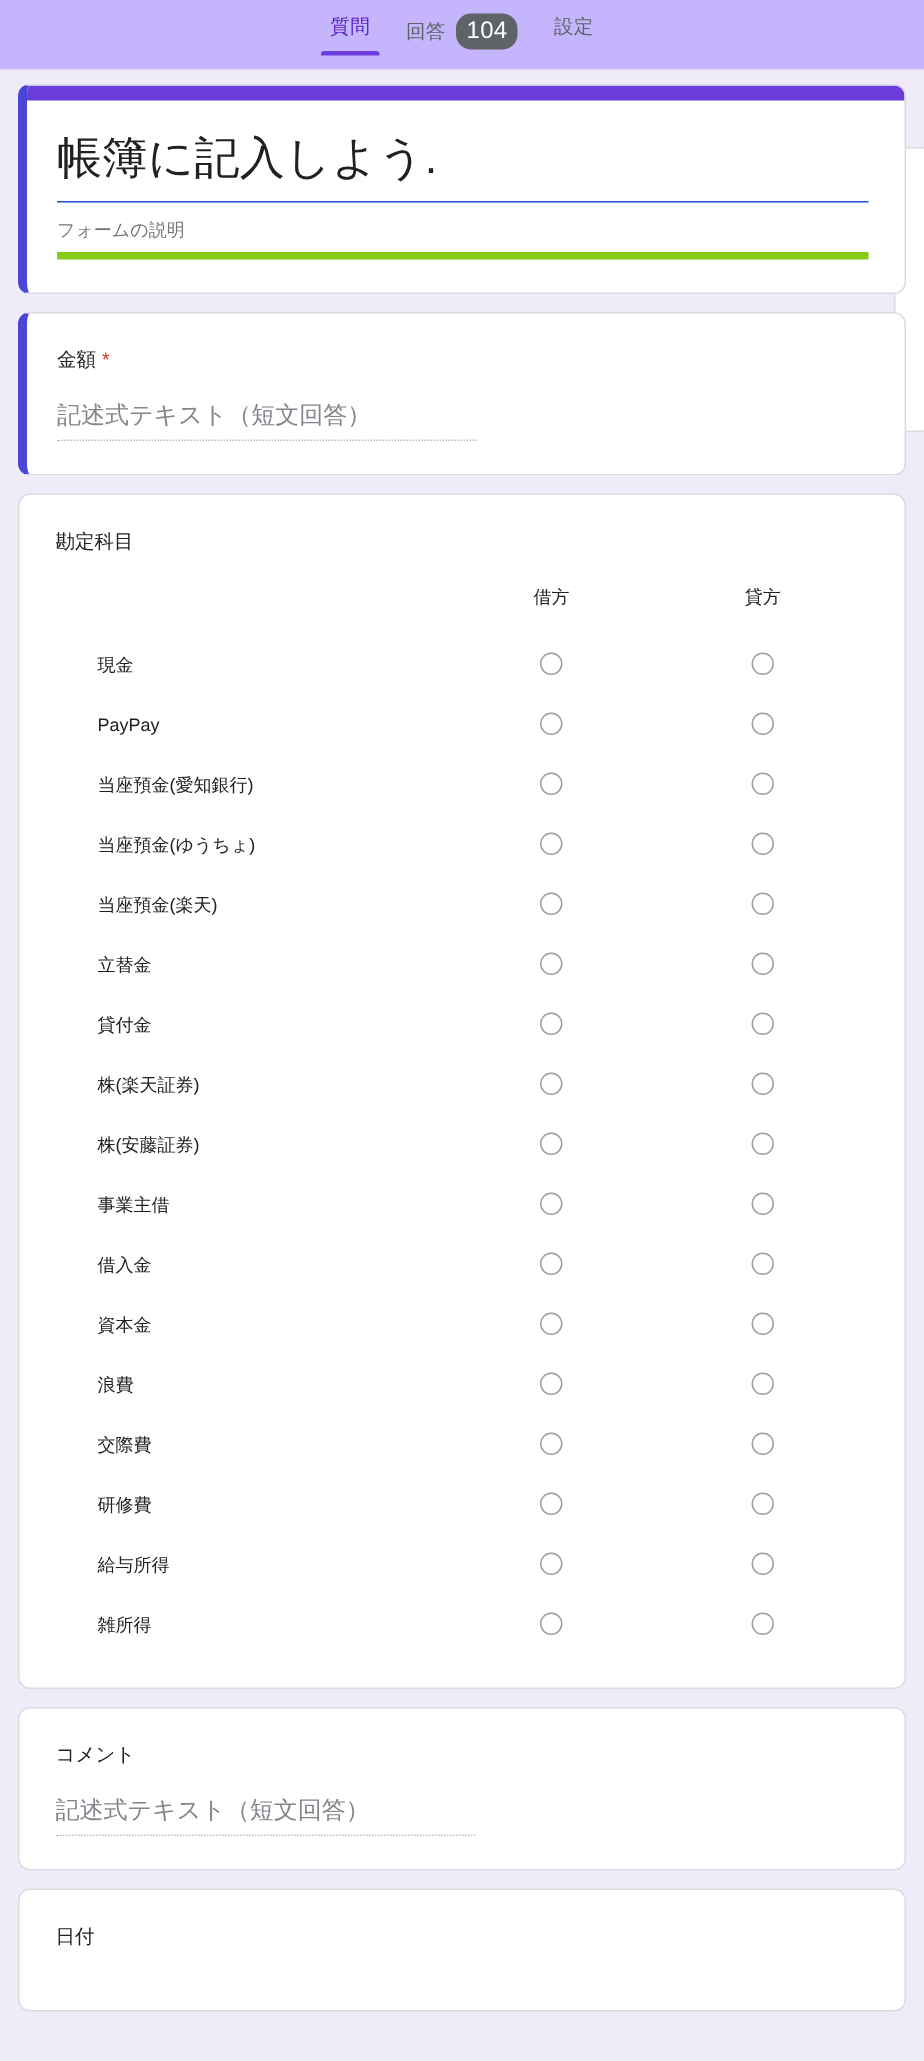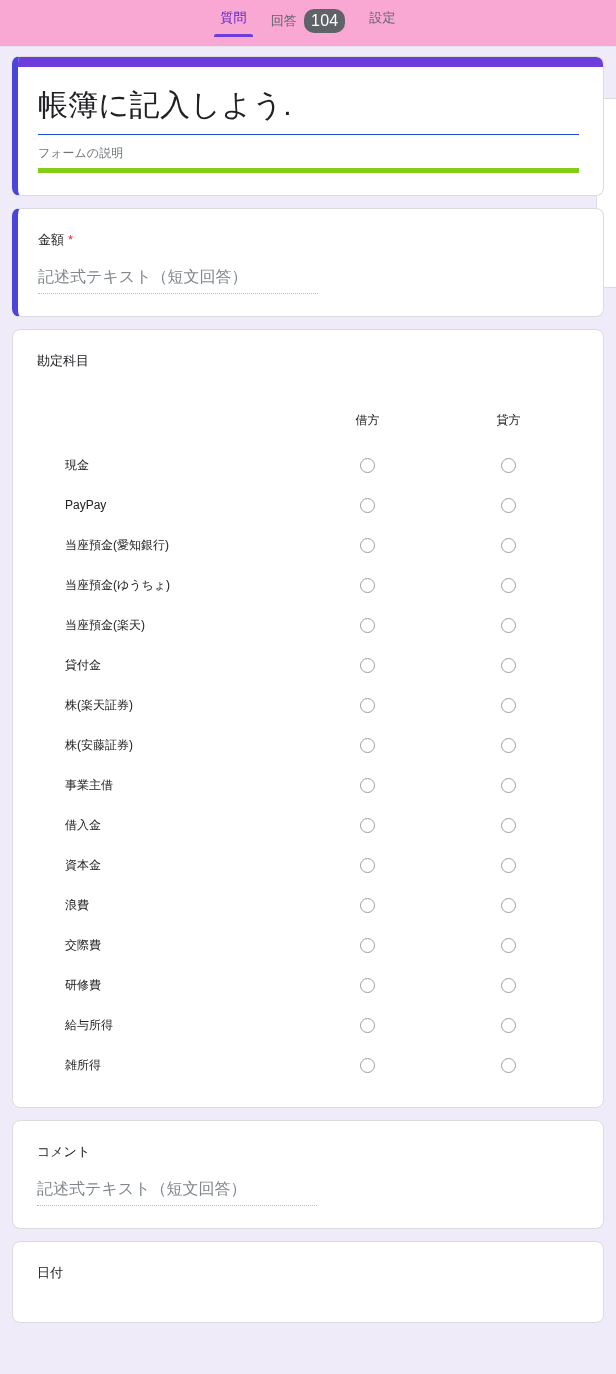--- a/index.html
+++ b/index.html
@@ -11,21 +11,21 @@
     min-height: 1374px;
     background: #f0ebf8;
     font-family: "Liberation Sans", "DejaVu Sans", sans-serif;
     color: #202124;
     -webkit-font-smoothing: antialiased;
   }
 
   
   .topbar {
     height: 46px;
-    background: #f9a8d4;
+    background: #c4b5fd;
     display: flex;
     align-items: flex-start;
     justify-content: center;
     gap: 0px;
     box-shadow: 0 1px 0 rgba(0,0,0,0.04);
   }
   .tab {
     padding: 9px 12px 10px 12px;
     font-size: 13px;
     color: #5f6368;
@@ -124,21 +124,21 @@
     color: #80868b;
     width: 280px;
     padding-bottom: 5px;
     border-bottom: 1px dotted #b9bcbf;
   }
 
   
   .grid-title {
     font-size: 13px;
     color: #202124;
-    margin-bottom: 24px;
+    margin-bottom: 2px;
   }
   table.grid {
     width: 100%;
     border-collapse: collapse;
     table-layout: fixed;
   }
   table.grid th {
     font-size: 12px;
     font-weight: 400;
     color: #202124;
@@ -245,20 +245,25 @@
           <td class="row-label">当座預金(ゆうちょ)</td>
           <td><span class="radio"></span></td>
           <td><span class="radio"></span></td>
         </tr>
         <tr>
           <td class="row-label">当座預金(楽天)</td>
           <td><span class="radio"></span></td>
           <td><span class="radio"></span></td>
         </tr>
         <tr>
+          <td class="row-label">立替金</td>
+          <td><span class="radio"></span></td>
+          <td><span class="radio"></span></td>
+        </tr>
+        <tr>
           <td class="row-label">貸付金</td>
           <td><span class="radio"></span></td>
           <td><span class="radio"></span></td>
         </tr>
         <tr>
           <td class="row-label">株(楽天証券)</td>
           <td><span class="radio"></span></td>
           <td><span class="radio"></span></td>
         </tr>
         <tr>

